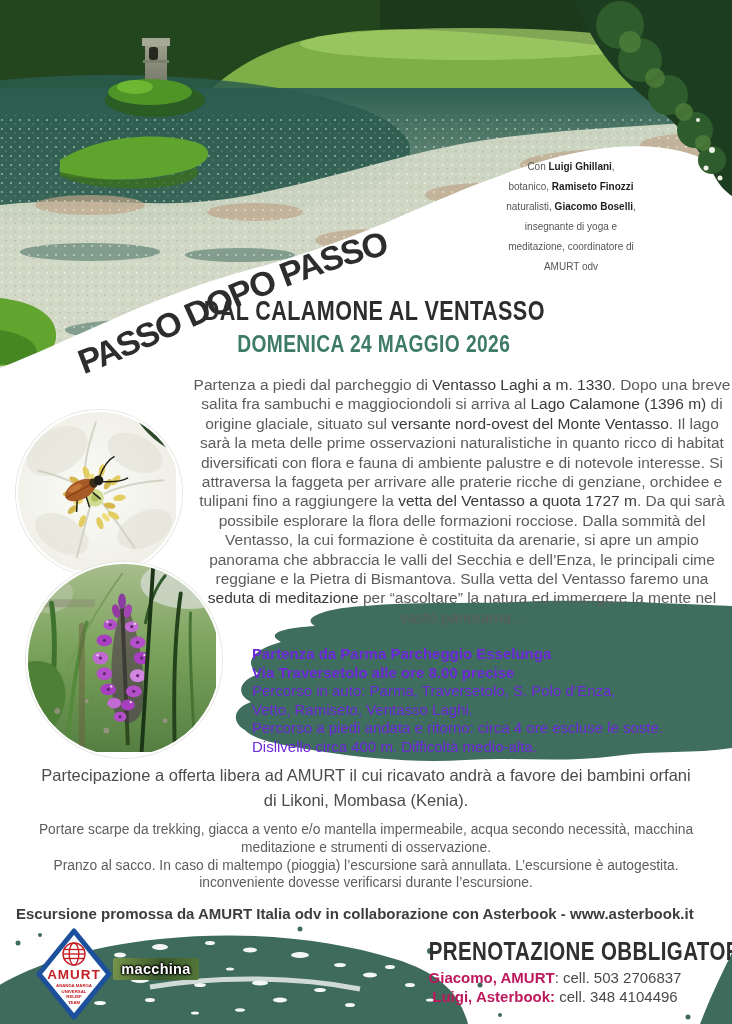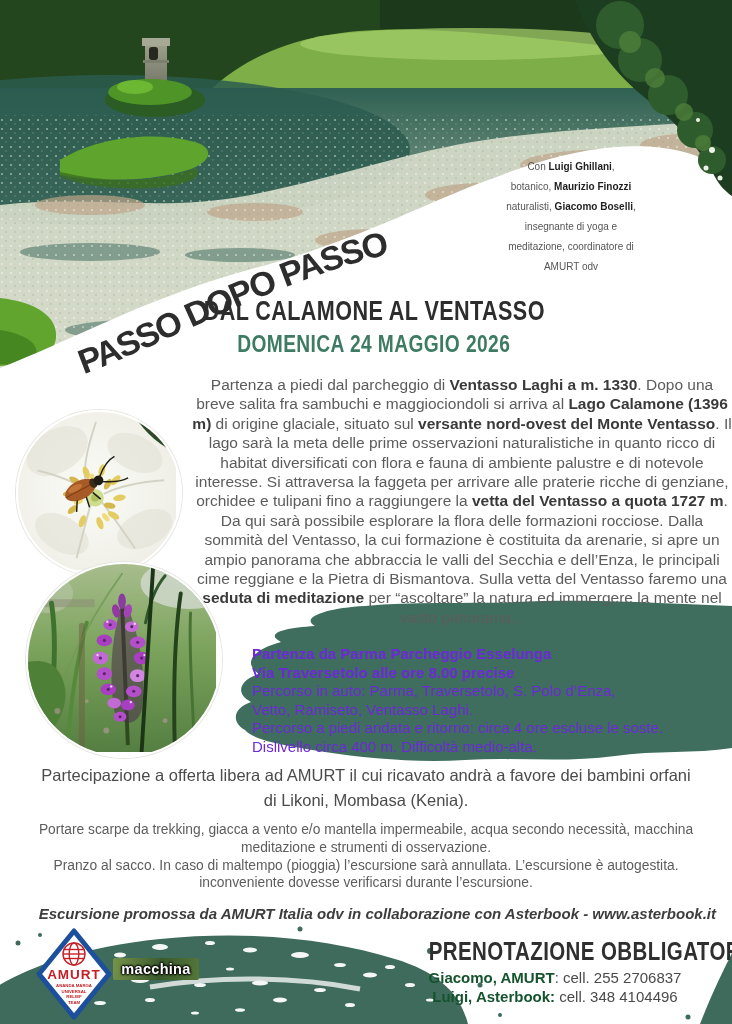--- a/index.html
+++ b/index.html
@@ -13,51 +13,51 @@
            font-size:10px;line-height:20px;color:#555;}
   .experts .seg-b{font-weight:bold;color:#1e1e1e;}
 
   .title-wrap{position:absolute;left:16px;width:716px;text-align:center;z-index:3;}
   .cond{display:inline-block;transform:scaleX(.8);transform-origin:50% 50%;white-space:nowrap;}
   .subtitle{top:296px;font-size:27px;font-weight:bold;color:#2d2d2d;letter-spacing:.5px;}
   .event-date{top:330px;font-size:24px;font-weight:bold;color:#3e7b64;letter-spacing:.5px;}
 
   .intro{position:absolute;left:192px;top:375px;width:540px;z-index:3;text-align:center;
          font-size:15.5px;line-height:19.4px;color:#5c5c5c;}
-  .intro .seg-b{font-weight:bold;color:#3a3a3a;}
+  .intro .seg-b{font-weight:normal;color:#3a3a3a;}
 
   .photo-circle{position:absolute;border-radius:50%;overflow:hidden;border:2px solid #fff;
                 box-shadow:0 0 0 1px #e5e5e0;z-index:4;}
   #circle-flower{left:16px;top:410px;width:162px;height:162px;}
   #circle-orchid{left:26px;top:562px;width:192px;height:192px;}
 
   .transport-blob{position:absolute;left:215px;top:596px;z-index:2;}
   .transport-text{position:absolute;left:252px;top:645px;width:466px;z-index:3;text-align:left;
                   color:#6d28d9;font-size:15px;line-height:18.6px;}
   .transport-text .bline{font-weight:bold;}
 
   .participation{position:absolute;left:34px;top:763px;width:664px;z-index:3;text-align:center;
                  font-weight:normal;font-size:16.5px;line-height:25px;color:#4b4b4b;}
   .notes{position:absolute;left:16px;top:821px;width:700px;z-index:3;text-align:center;
          font-size:13.8px;line-height:17.8px;color:#5d5d5d;}
-  .promo{position:absolute;left:16px;top:905px;width:700px;z-index:3;text-align:right;
-         font-size:15px;font-weight:bold;color:#3d3d3d;font-style:italic;}
+  .promo{position:absolute;left:16px;top:905px;width:700px;z-index:3;text-align:left;
+         font-size:15px;font-weight:bold;color:#3d3d3d;}
 
   .band-svg{position:absolute;left:0;top:925px;z-index:1;}
   .amurt{position:absolute;left:36px;top:928px;z-index:3;}
   .asterbook{position:absolute;left:113px;top:958px;width:86px;height:22px;z-index:3;
              display:flex;align-items:center;justify-content:center;border-radius:2px;
              background:linear-gradient(100deg,#77944a,#3b5a2c 55%,#55773a);}
   .asterbook span{color:#fff;font-weight:bold;font-size:14.5px;letter-spacing:.3px;
                   text-shadow:0 1px 2px #000,0 -1px 2px #000,1px 0 2px #000,-1px 0 2px #000;}
 
   .booking{position:absolute;left:392px;top:937px;width:326px;z-index:3;text-align:center;}
   .booking-title{font-size:25px;font-weight:bold;color:#2f2f2f;letter-spacing:.5px;}
   .contacts{margin-top:3px;font-size:15px;line-height:18.5px;color:#4a4a4a;}
-  .contacts .seg-b{font-weight:bold;color:#14532d;}
+  .contacts .seg-b{font-weight:bold;color:#be185d;}
 </style>
 </head>
 <body>
 
 <div id="flyer">
 
   <svg class="hero-svg" width="732" height="420" viewBox="0 0 732 420">
     <defs>
       <linearGradient id="gw" x1="0" y1="0" x2="0" y2="1">
         <stop offset="0" stop-color="#2f6052"></stop>
@@ -148,21 +148,21 @@
     </g>
 
     <path id="arcp" d="M 84,374 C 150,350 235,303 330,271 C 420,241 500,232 640,226" fill="none"></path>
     <text font-size="34" font-weight="bold" fill="#2d2d2d" letter-spacing="-1.5">
       <textPath href="#arcp" xlink:href="#arcp">PASSO DOPO PASSO</textPath>
     </text>
   </svg>
 
   <div class="experts">
       <div><span>Con </span><span class="seg-b">Luigi Ghillani</span><span>,</span></div>
-      <div><span>botanico, </span><span class="seg-b">Maurizio Finozzi</span></div>
+      <div><span>botanico, </span><span class="seg-b">Ramiseto Finozzi</span></div>
       <div><span>naturalisti, </span><span class="seg-b">Giacomo Boselli</span><span>,</span></div>
       <div><span>insegnante di yoga e</span></div>
       <div><span>meditazione, coordinatore di</span></div>
       <div><span>AMURT odv</span></div>
     </div>
 
   <div class="title-wrap subtitle">
     <span class="cond">DAL CALAMONE AL VENTASSO</span>
   </div>
   <div class="title-wrap event-date">
@@ -412,18 +412,18 @@
 
   <div class="asterbook">
     <span>macchina</span>
   </div>
 
   <div class="booking">
     <div class="booking-title">
       <span class="cond" style="transform:scaleX(.82);">PRENOTAZIONE OBBLIGATORIA</span>
     </div>
     <div class="contacts">
-      <div class="contact"><span class="seg-b">Giacomo, AMURT</span><span>: cell. 255 2706837</span></div>
+      <div class="contact"><span class="seg-b">Giacomo, AMURT</span><span>: cell. 503 2706837</span></div>
       <div class="contact"><span class="seg-b">Luigi, Asterbook:</span><span> cell. 348 4104496</span></div>
     </div>
   </div>
 
 </div>
 
 </body></html>

